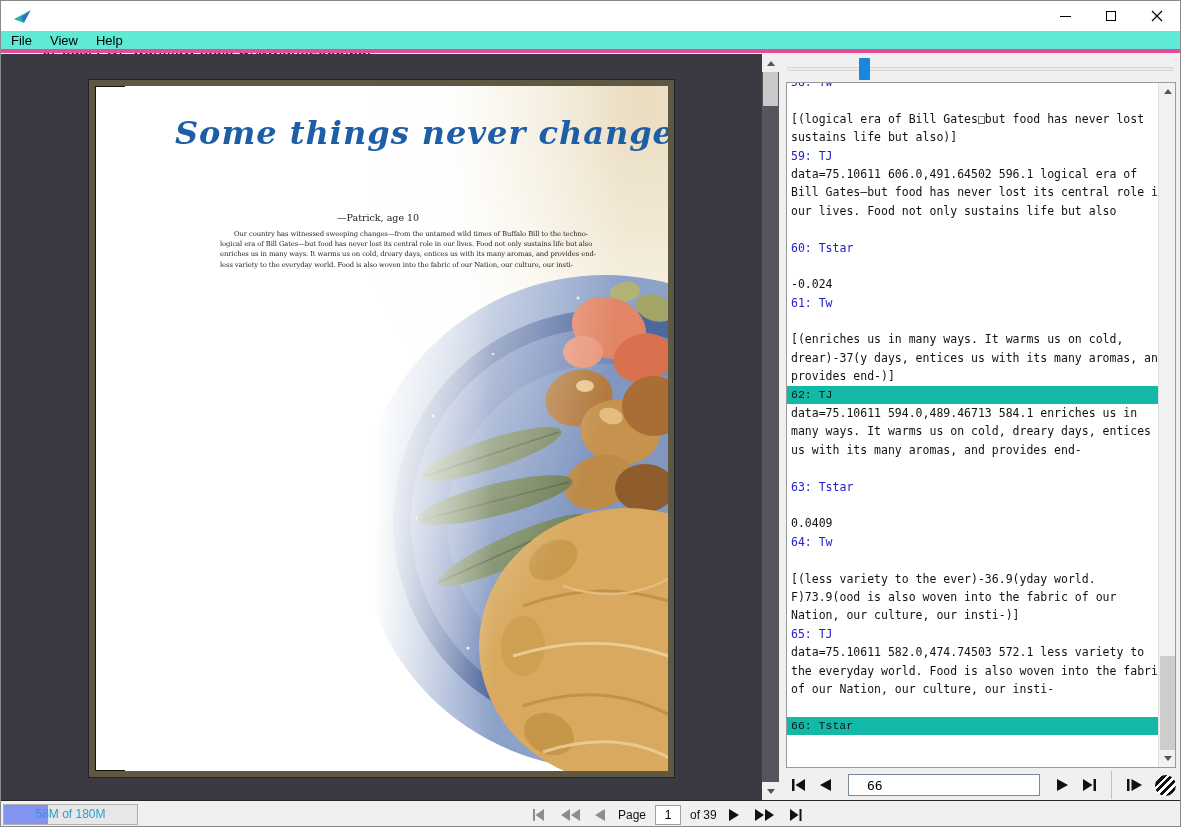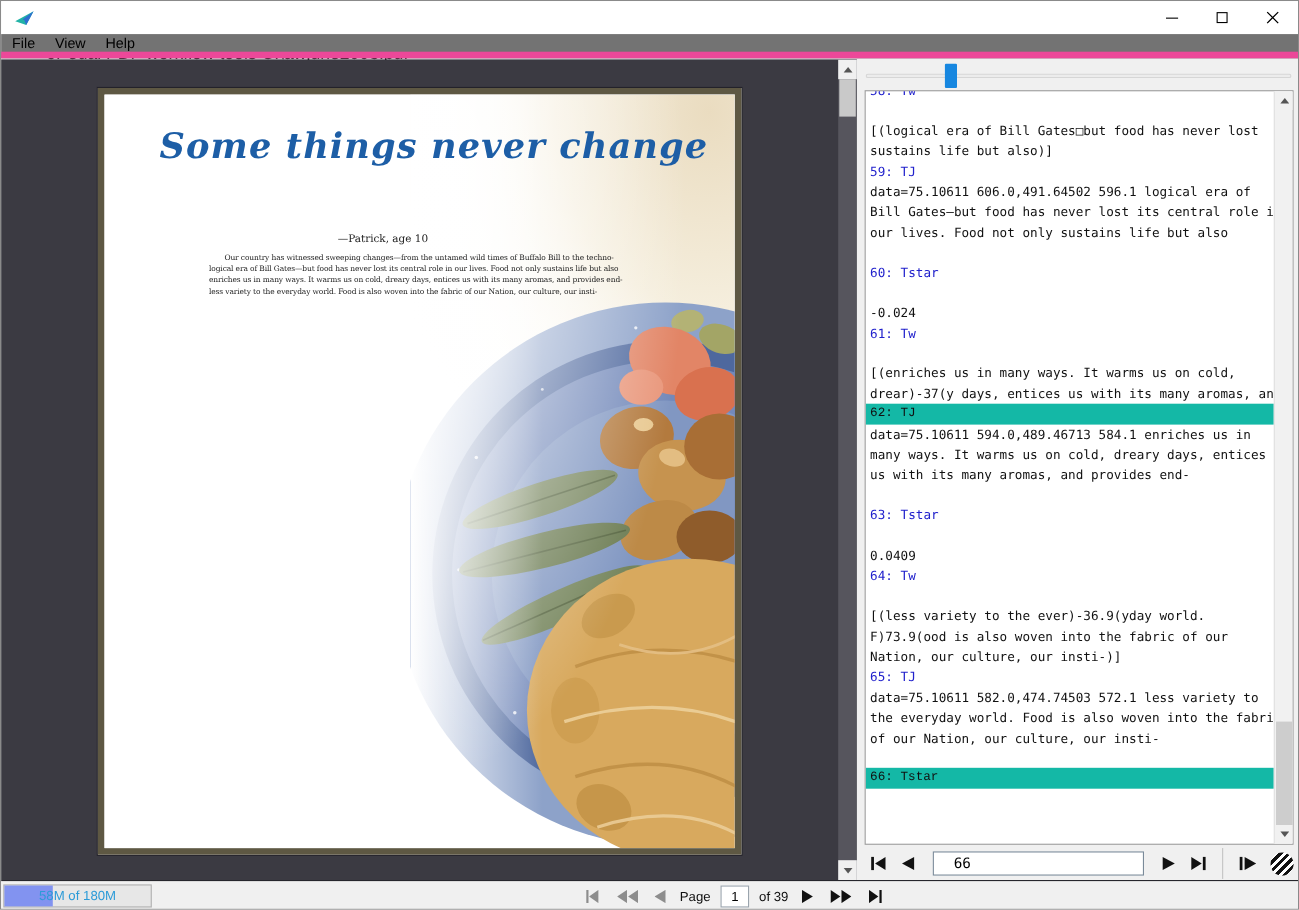--- a/index.html
+++ b/index.html
@@ -9,37 +9,37 @@
   
   .titlebar { position:absolute; left:0; top:0; width:100%; height:30px; background:#ffffff; }
   .app-icon { position:absolute; left:12px; top:7px; width:20px; height:16px; }
   .title-text { position:absolute; left:42px; top:7px; font-size:16px; color:#000; white-space:nowrap;margin-top:33px; }
   .win-btn { position:absolute; top:0; width:46px; height:30px; display:flex; align-items:center; justify-content:center; }
   .btn-min { right:92px; } .btn-max { right:46px; } .btn-close { right:0; }
   .glyph-min { width:11px; height:1px; background:#000; }
   .glyph-max { width:10px; height:10px; border:1px solid #000; }
 
   
-  .menubar { position:absolute; left:0; top:30px; width:100%; height:22px; background:#737373; border-bottom:6px solid #ec4899; display:flex; align-items:center; }
+  .menubar { position:absolute; left:0; top:30px; width:100%; height:22px; background:#5eead4; border-bottom:4px solid #ec4899; display:flex; align-items:center; }
   .menu-item { font-size:13px; color:#000; padding:2px 8px; margin-left:2px; }
 
   
   .main { position:absolute; left:0; top:53px; width:100%; height:746px; }
 
   
   .left-panel { position:absolute; left:0; top:0; width:778px; height:746px; background:#3b3a42; overflow:hidden; }
   .v-scroll { position:absolute; right:0; top:0; width:17px; height:100%; background:#56555d; }
   .v-scroll .arrow { position:absolute; left:0; width:17px; height:18px; background:#f0f0f0; display:flex; align-items:center; justify-content:center; }
   .v-scroll .arrow.up { top:0; } .v-scroll .arrow.down { bottom:0; }
   .v-scroll .thumb { position:absolute; left:1px; top:18px; width:15px; height:34px; background:#c9c9c9; }
   .chev { width:0; height:0; border-left:4px solid transparent; border-right:4px solid transparent; }
   .chev.up { border-bottom:5px solid #555; } .chev.down { border-top:5px solid #555; }
 
   
-  .pdf-page { position:absolute; left:88px; top:26px; width:585px; height:697px; background:#ffffff; border:6px solid #5e5843; box-shadow: inset 0 0 0 1px #15130c, 0 0 0 1px #23222a; }
+  .pdf-page { position:absolute; left:88px; top:26px; width:585px; height:697px; background:#ffffff; border:6px solid #5e5843; box-shadow: inset 0 0 0 1px #15130c, 0 0 0 1px #23222a; padding-left: 30px; }
   .page-inner { position:relative; width:100%; height:100%; overflow:hidden; background:#fff; }
   .photo { position:absolute; right:0; top:0; width:295px; height:100%; }
   .page-title { position:absolute; left:50px; top:28px; font-family:"DejaVu Serif", serif; font-style:italic; font-weight:bold; font-size:32px; color:#1d5ea6; letter-spacing:1px; white-space:nowrap; }
   .page-quote { position:absolute; left:102px; top:103px; font-family:"DejaVu Serif", serif; font-style:italic; font-size:15px; color:#1a1a1a; white-space:nowrap; }
   .page-attr { position:absolute; left:212px; top:126px; font-family:"DejaVu Serif", serif; font-size:9.5px; color:#222; }
   .page-body { position:absolute; left:95px; top:143px; width:350px; font-family:"DejaVu Serif", serif; font-size:6.8px; line-height:10.2px; color:#222; letter-spacing:-0.1px; }
   .body-line { white-space:nowrap; }
   .body-line:first-child { text-indent:14px; }
 
   
@@ -214,20 +214,21 @@
             <div class="console-line plain">Bill Gates—but food has never lost its central role in</div>
             <div class="console-line plain">our lives. Food not only sustains life but also</div>
             <div class="console-line plain"></div>
             <div class="console-line op">60: Tstar</div>
             <div class="console-line plain"></div>
             <div class="console-line plain">-0.024</div>
             <div class="console-line op">61: Tw</div>
             <div class="console-line plain"></div>
             <div class="console-line plain">[(enriches us in many ways. It warms us on cold,</div>
             <div class="console-line plain">drear)-37(y days, entices us with its many aromas, and</div>
+            <div class="console-line plain">provides end-)]</div>
             <div class="console-line hl">62: TJ</div>
             <div class="console-line plain">data=75.10611 594.0,489.46713 584.1 enriches us in</div>
             <div class="console-line plain">many ways. It warms us on cold, dreary days, entices</div>
             <div class="console-line plain">us with its many aromas, and provides end-</div>
             <div class="console-line plain"></div>
             <div class="console-line op">63: Tstar</div>
             <div class="console-line plain"></div>
             <div class="console-line plain">0.0409</div>
             <div class="console-line op">64: Tw</div>
             <div class="console-line plain"></div>

